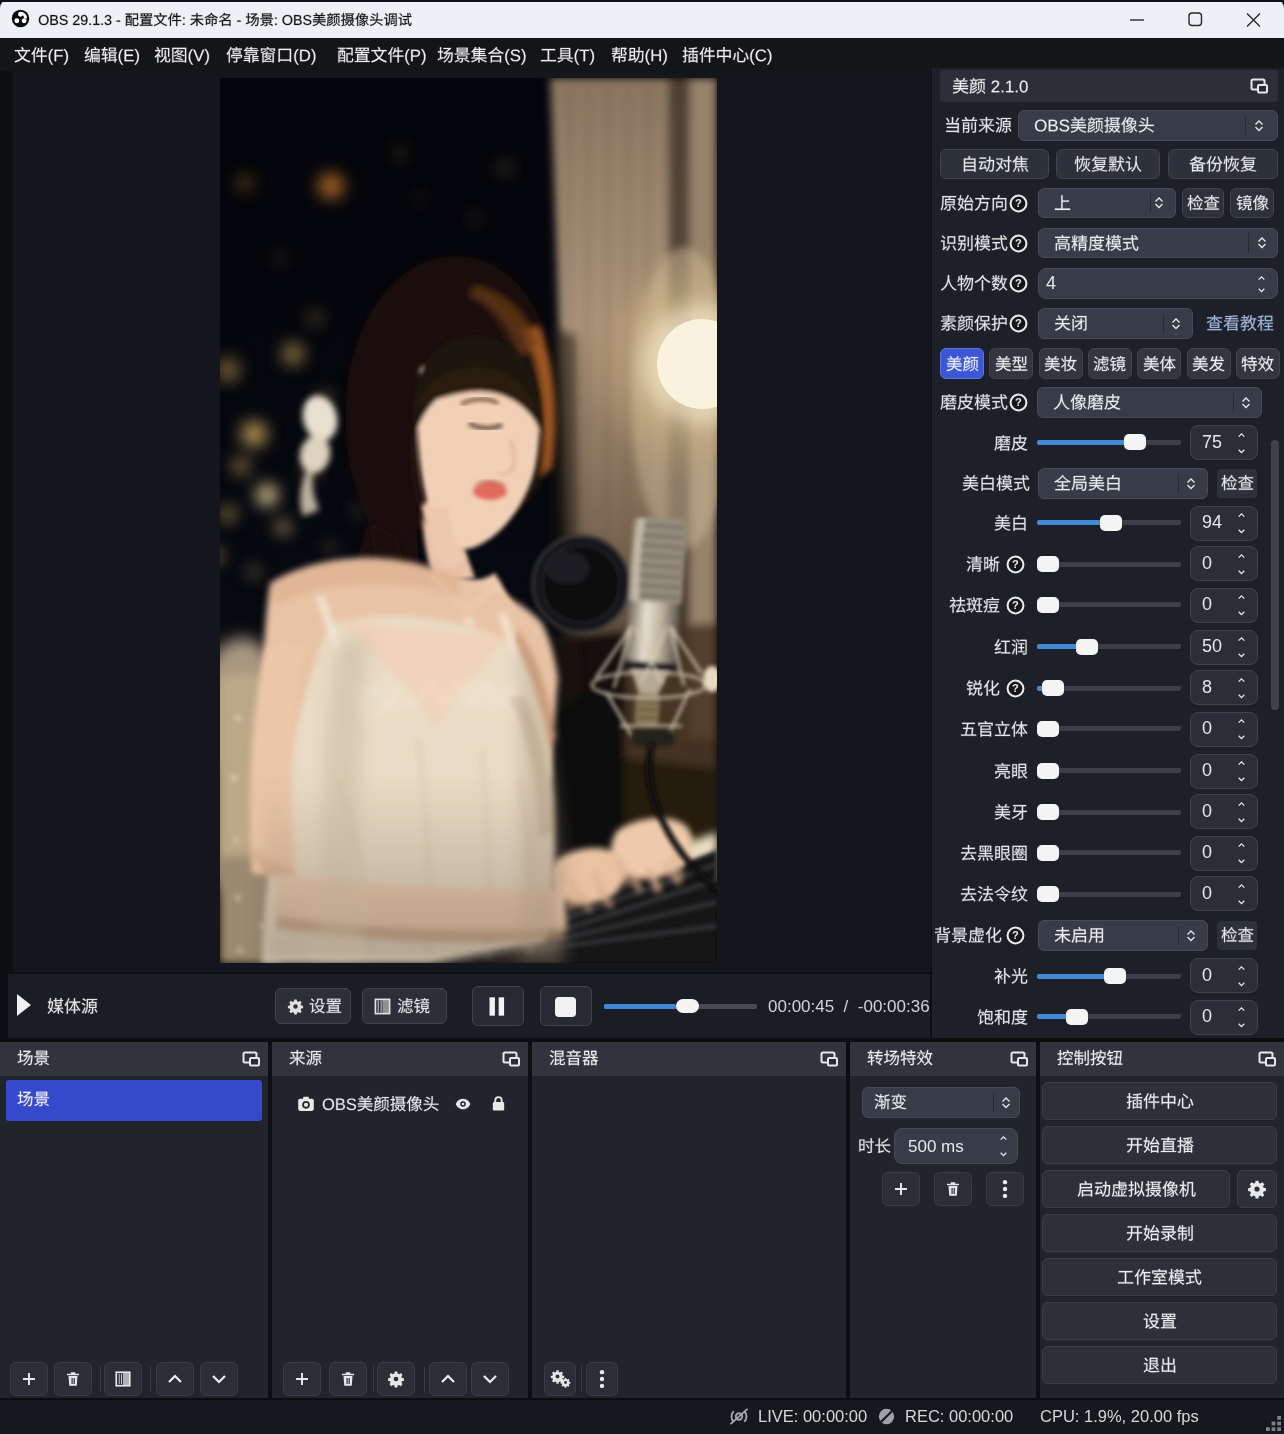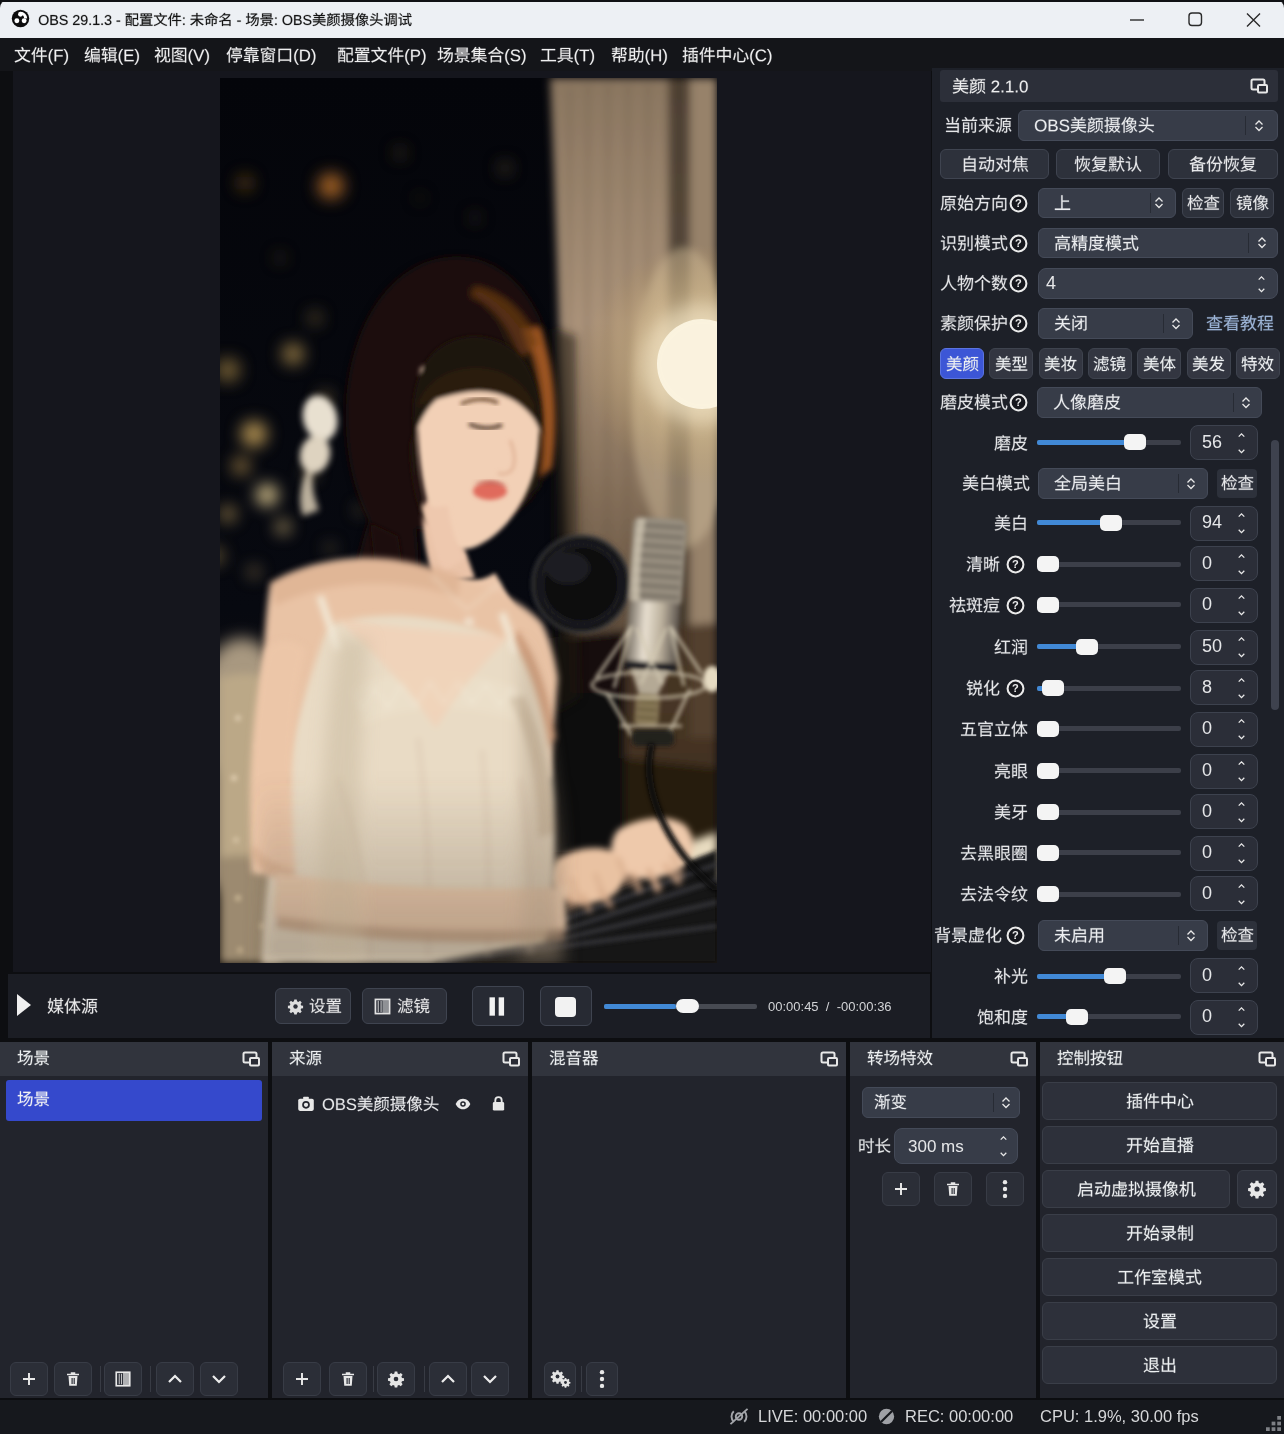--- a/index.html
+++ b/index.html
@@ -3,21 +3,21 @@
 *{margin:0;padding:0;box-sizing:border-box}
 html,body{width:1284px;height:1434px;overflow:hidden;background:#0d0e11;font-family:"Liberation Sans",sans-serif}
 .abs{position:absolute}
 .dd{position:absolute;background:#373c48;border:1px solid #444a58;border-radius:6px}
 .ddv{position:absolute;top:6px;bottom:6px;width:1px;background:#272b34}
 .btn{position:absolute;background:#2d313b;border:1px solid #3f4450;border-radius:6px}
 .spin{position:absolute;background:#2b2e38;border:1px solid #3d424e;border-radius:8px}
 .trk{position:absolute;height:5px;border-radius:2px;background:#3c3f49}
 .fill{position:absolute;height:5px;border-radius:2px;background:#4189d6}
 .hdl{position:absolute;width:22px;height:16px;border-radius:5px;background:#f4f4f4}
-.ltx{position:absolute;color:#e6e7e9;font-size:13px;line-height:17px}
+.ltx{position:absolute;color:#e6e7e9;font-size:17px;line-height:17px}
 </style></head><body>
 
 <svg width="0" height="0" style="position:absolute">
     <defs>
       <path id="g0" d="M730 -347.2Q730 -239.3 688.7 -158.2Q647.5 -77.1 570.3 -33.7Q493.2 9.8 388.2 9.8Q282.2 9.8 205.3 -33.2Q128.4 -76.2 87.9 -157.5Q47.4 -238.8 47.4 -347.2Q47.4 -512.2 137.7 -605.2Q228 -698.2 389.2 -698.2Q494.1 -698.2 571.3 -656.5Q648.4 -614.7 689.2 -535.2Q730 -455.6 730 -347.2ZM634.8 -347.2Q634.8 -475.6 570.6 -548.8Q506.3 -622.1 389.2 -622.1Q271 -622.1 206.5 -549.8Q142.1 -477.5 142.1 -347.2Q142.1 -217.8 207.3 -141.8Q272.5 -65.9 388.2 -65.9Q507.3 -65.9 571 -139.4Q634.8 -212.9 634.8 -347.2Z"></path>
       <path id="g1" d="M614.3 -193.8Q614.3 -102.1 547.4 -51Q480.5 0 361.3 0H82V-688H332Q574.2 -688 574.2 -521Q574.2 -460 540 -418.5Q505.9 -377 443.4 -362.8Q525.4 -353 569.8 -307.9Q614.3 -262.7 614.3 -193.8ZM480.5 -509.8Q480.5 -565.4 442.4 -589.4Q404.3 -613.3 332 -613.3H175.3V-395.5H332Q406.7 -395.5 443.6 -423.6Q480.5 -451.7 480.5 -509.8ZM520 -201.2Q520 -322.8 349.1 -322.8H175.3V-74.7H356.4Q441.9 -74.7 481 -106.4Q520 -138.2 520 -201.2Z"></path>
       <path id="g2" d="M621.1 -189.9Q621.1 -94.7 546.6 -42.5Q472.2 9.8 336.9 9.8Q85.4 9.8 45.4 -165L135.7 -183.1Q151.4 -121.1 202.1 -92Q252.9 -63 340.3 -63Q430.7 -63 479.7 -94Q528.8 -125 528.8 -185.1Q528.8 -218.8 513.4 -239.7Q498 -260.7 470.2 -274.4Q442.4 -288.1 403.8 -297.4Q365.2 -306.6 318.4 -317.4Q236.8 -335.4 194.6 -353.5Q152.3 -371.6 127.9 -393.8Q103.5 -416 90.6 -445.8Q77.6 -475.6 77.6 -514.2Q77.6 -602.5 145.3 -650.4Q212.9 -698.2 338.9 -698.2Q456.1 -698.2 518.1 -662.4Q580.1 -626.5 605 -540L513.2 -523.9Q498 -578.6 455.6 -603.3Q413.1 -627.9 337.9 -627.9Q255.4 -627.9 211.9 -600.6Q168.5 -573.2 168.5 -519Q168.5 -487.3 185.3 -466.6Q202.1 -445.8 233.9 -431.4Q265.6 -417 360.4 -396Q392.1 -388.7 423.6 -381.1Q455.1 -373.5 483.9 -363Q512.7 -352.5 537.8 -338.4Q563 -324.2 581.5 -303.7Q600.1 -283.2 610.6 -255.4Q621.1 -227.5 621.1 -189.9Z"></path>
       <path id="g3" d="M50.3 0V-62Q75.2 -119.1 111.1 -162.8Q147 -206.5 186.5 -241.9Q226.1 -277.3 264.9 -307.6Q303.7 -337.9 335 -368.2Q366.2 -398.4 385.5 -431.6Q404.8 -464.8 404.8 -506.8Q404.8 -563.5 371.6 -594.7Q338.4 -626 279.3 -626Q223.1 -626 186.8 -595.5Q150.4 -564.9 144 -509.8L54.2 -518.1Q64 -600.6 124.3 -649.4Q184.6 -698.2 279.3 -698.2Q383.3 -698.2 439.2 -649.2Q495.1 -600.1 495.1 -509.8Q495.1 -469.7 476.8 -430.2Q458.5 -390.6 422.4 -351.1Q386.2 -311.5 284.2 -228.5Q228 -182.6 194.8 -145.8Q161.6 -108.9 147 -74.7H505.9V0Z"></path>
       <path id="g4" d="M508.8 -357.9Q508.8 -180.7 444.1 -85.4Q379.4 9.8 259.8 9.8Q179.2 9.8 130.6 -24.2Q82 -58.1 61 -133.8L145 -147Q171.4 -61 261.2 -61Q336.9 -61 378.4 -131.3Q419.9 -201.7 421.9 -332Q402.3 -288.1 355 -261.5Q307.6 -234.9 251 -234.9Q158.2 -234.9 102.5 -298.3Q46.9 -361.8 46.9 -466.8Q46.9 -574.7 107.4 -636.5Q168 -698.2 275.9 -698.2Q390.6 -698.2 449.7 -613.3Q508.8 -528.3 508.8 -357.9ZM413.1 -442.9Q413.1 -525.9 375 -576.4Q336.9 -627 272.9 -627Q209.5 -627 172.9 -583.7Q136.2 -540.5 136.2 -466.8Q136.2 -391.6 172.9 -347.9Q209.5 -304.2 272 -304.2Q310.1 -304.2 342.8 -321.5Q375.5 -338.9 394.3 -370.6Q413.1 -402.3 413.1 -442.9Z"></path>
       <path id="g5" d="M91.3 0V-106.9H186.5V0Z"></path>
@@ -743,21 +743,21 @@
     <path fill="none" stroke="#e8e8e8" stroke-width="2.6" d="M5 10 12 3l7 7M5 15l7 7 7-7"></path>
   </svg>
 <svg style="position:absolute;left:994.0px;top:433.7px;" width="34.0" height="19.0" viewBox="0 -905 2000 1120" fill="#e6e7e9" stroke="#e6e7e9" stroke-width="14">
     <use href="#g104" x="0"></use>
     <use href="#g105" x="1000"></use>
   </svg>
 <div class="trk" style="left:1037px;top:440px;width:144px"></div>
 <div class="fill" style="left:1037px;top:440px;width:93px"></div>
 <div class="hdl" style="left:1124px;top:434px"></div>
 <div class="spin" style="left:1190px;top:425px;width:68px;height:35px"></div>
-<div class="ltx" style="left:1202px;top:434px;font-size:18px">56</div>
+<div class="ltx" style="left:1202px;top:434px;font-size:18px">75</div>
 <svg class="abs" style="left:1236px;top:430.5px" width="11" height="8" viewBox="0 0 20 20">
     <path fill="none" stroke="#e8e8e8" stroke-width="3.2" d="M3 14 10 7l7 7"></path>
   </svg>
 <svg class="abs" style="left:1236px;top:446.5px" width="11" height="8" viewBox="0 0 20 20">
     <path fill="none" stroke="#e8e8e8" stroke-width="3.2" d="M3 7l7 7 7-7"></path>
   </svg>
 <svg style="position:absolute;left:962.0px;top:474.2px;" width="68.0" height="19.0" viewBox="0 -905 4000 1120" fill="#e6e7e9" stroke="#e6e7e9" stroke-width="14">
     <use href="#g19" x="0"></use>
     <use href="#g106" x="1000"></use>
     <use href="#g82" x="2000"></use>
@@ -1144,21 +1144,21 @@
   </svg>
 <div class="ddv" style="left:993px;top:1093px;height:19px"></div>
 <svg class="abs" style="left:1000px;top:1096px" width="12" height="14" viewBox="0 0 24 26">
     <path fill="none" stroke="#e8e8e8" stroke-width="2.6" d="M5 10 12 3l7 7M5 15l7 7 7-7"></path>
   </svg>
 <svg style="position:absolute;left:858.0px;top:1137.4px;" width="33.0" height="18.5" viewBox="0 -905 2000 1120" fill="#e6e7e9" stroke="#e6e7e9" stroke-width="14">
     <use href="#g144" x="0"></use>
     <use href="#g145" x="1000"></use>
   </svg>
 <div class="dd" style="left:894px;top:1128px;width:124px;height:36px;border-radius:8px"></div>
-<div class="ltx" style="left:908px;top:1138px;font-size:17px">300 ms</div>
+<div class="ltx" style="left:908px;top:1138px;font-size:17px">500 ms</div>
 <svg class="abs" style="left:998px;top:1134px" width="11" height="8" viewBox="0 0 20 20">
     <path fill="none" stroke="#e8e8e8" stroke-width="3.2" d="M3 14 10 7l7 7"></path>
   </svg>
 <svg class="abs" style="left:998px;top:1150px" width="11" height="8" viewBox="0 0 20 20">
     <path fill="none" stroke="#e8e8e8" stroke-width="3.2" d="M3 7l7 7 7-7"></path>
   </svg>
 <div class="abs" style="left:882px;top:1172px;width:38px;height:34px;background:#2b2e37;border:1px solid #383c46;border-radius:6px"></div>
 <div class="abs" style="left:934px;top:1172px;width:38px;height:34px;background:#2b2e37;border:1px solid #383c46;border-radius:6px"></div>
 <div class="abs" style="left:986px;top:1172px;width:38px;height:34px;background:#2b2e37;border:1px solid #383c46;border-radius:6px"></div>
 <svg class="abs" style="left:892px;top:1180px" width="18" height="18" viewBox="0 0 24 24">
@@ -1244,20 +1244,20 @@
     <circle cx="12" cy="10" r="3.4" fill="none" stroke="#a3a5aa" stroke-width="2"></circle>
     <path d="M6.5 4.5 a7.5 7.5 0 0 0 0 11 M17.5 4.5 a7.5 7.5 0 0 1 0 11" fill="none" stroke="#a3a5aa" stroke-width="2"></path>
     <path d="M3 18 L21 2" stroke="#a3a5aa" stroke-width="2"></path>
   </svg>
 <div class="ltx" style="left:758px;top:1408px;font-size:16.5px;color:#d6d7d9">LIVE: 00:00:00</div>
 <svg class="abs" style="left:877px;top:1408px" width="19" height="17" viewBox="0 0 20 20">
     <circle cx="10" cy="10" r="9" fill="#9fa1a6"></circle>
     <path d="M3.5 16.5 L16.5 3.5" stroke="#16181d" stroke-width="2.6"></path>
   </svg>
 <div class="ltx" style="left:905px;top:1408px;font-size:16.5px;color:#d6d7d9">REC: 00:00:00</div>
-<div class="ltx" style="left:1040px;top:1408px;font-size:16.5px;color:#d6d7d9">CPU: 1.9%, 30.00 fps</div>
+<div class="ltx" style="left:1040px;top:1408px;font-size:16.5px;color:#d6d7d9">CPU: 1.9%, 20.00 fps</div>
 <svg class="abs" style="left:1266px;top:1416px" width="15" height="15" viewBox="0 0 16 16">
     <rect x="12" y="0" width="4" height="4" fill="#7e8085"></rect>
     <rect x="6" y="6" width="4" height="4" fill="#7e8085"></rect>
     <rect x="12" y="6" width="4" height="4" fill="#7e8085"></rect>
     <rect x="0" y="12" width="4" height="4" fill="#7e8085"></rect>
     <rect x="6" y="12" width="4" height="4" fill="#7e8085"></rect>
     <rect x="12" y="12" width="4" height="4" fill="#7e8085"></rect>
   </svg>
 </body></html>

